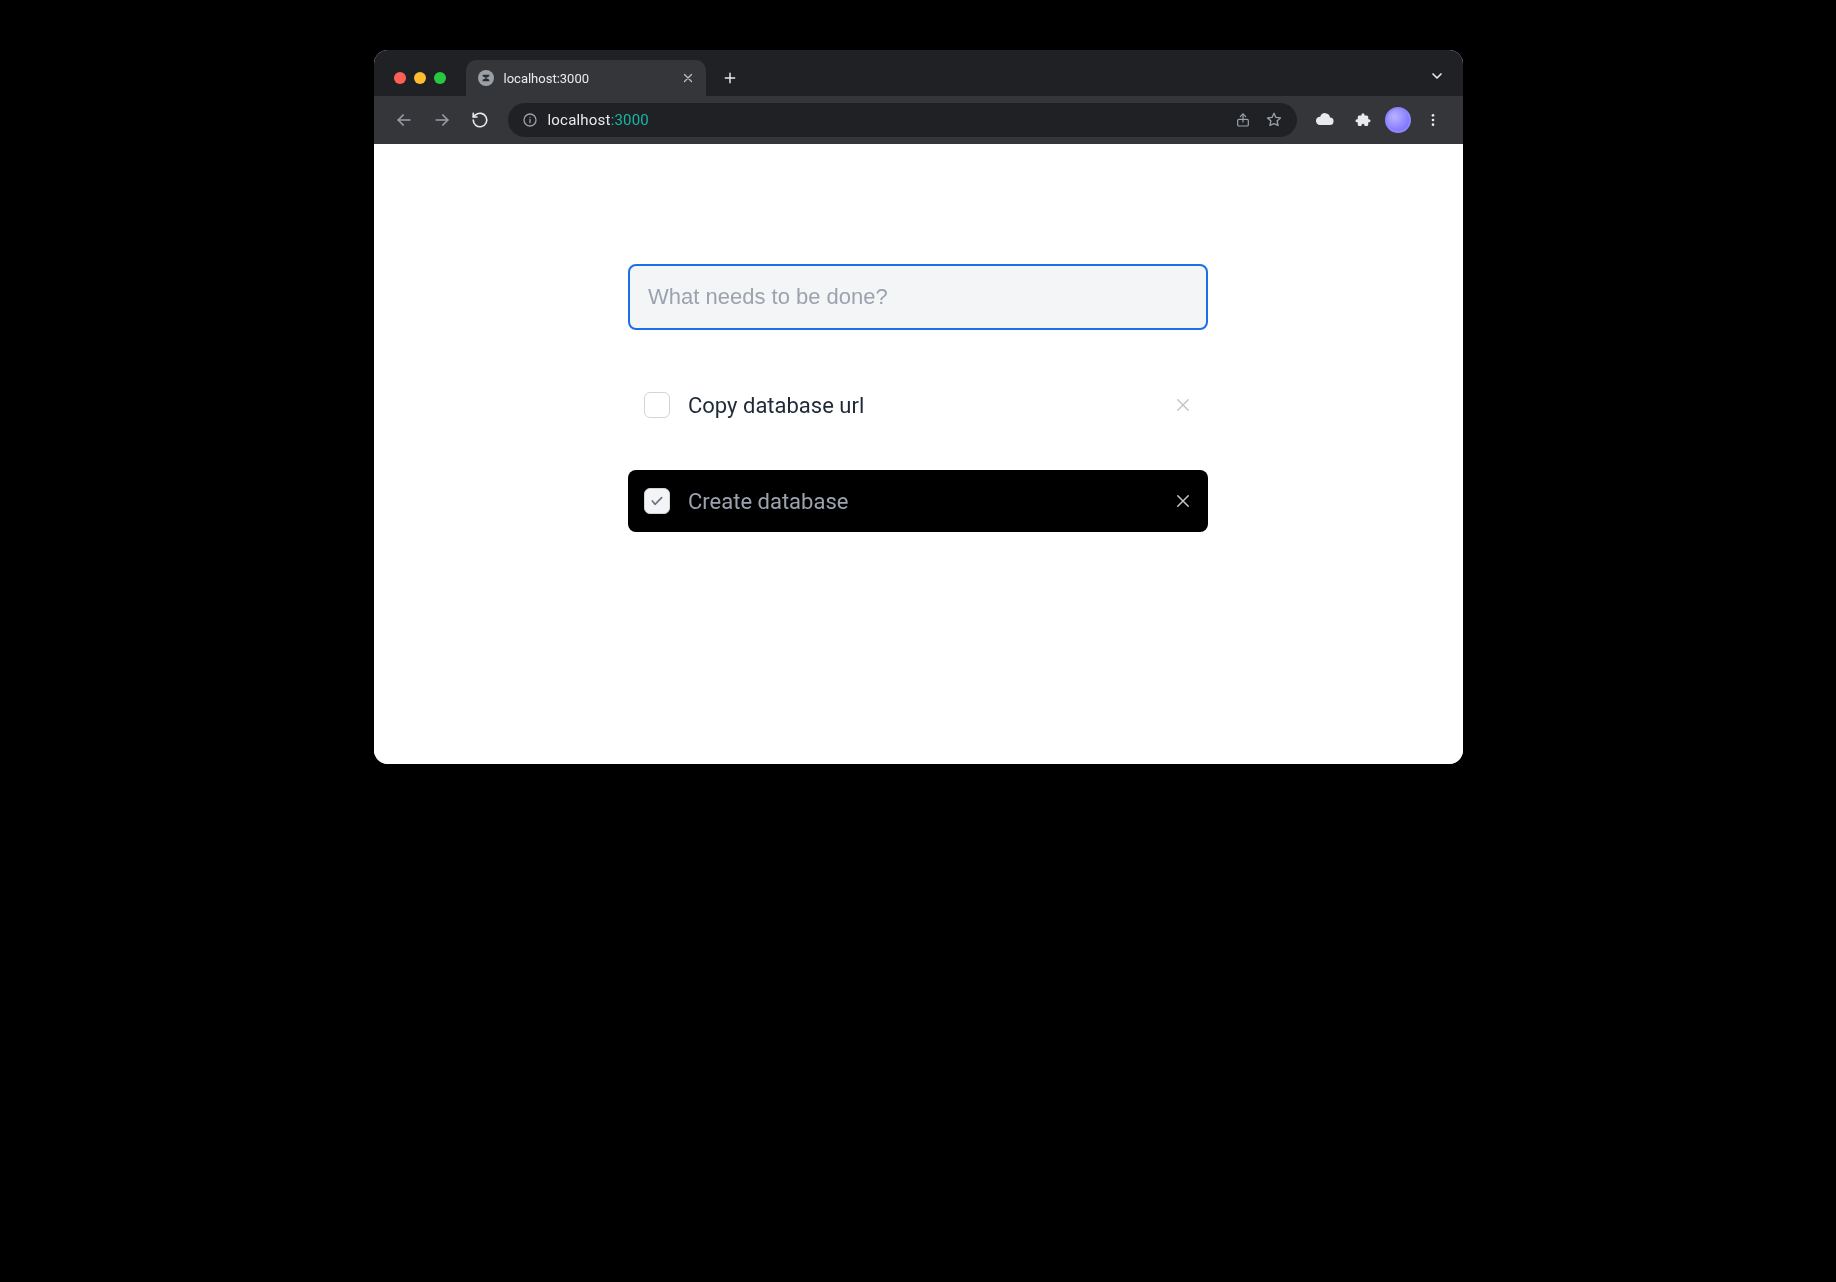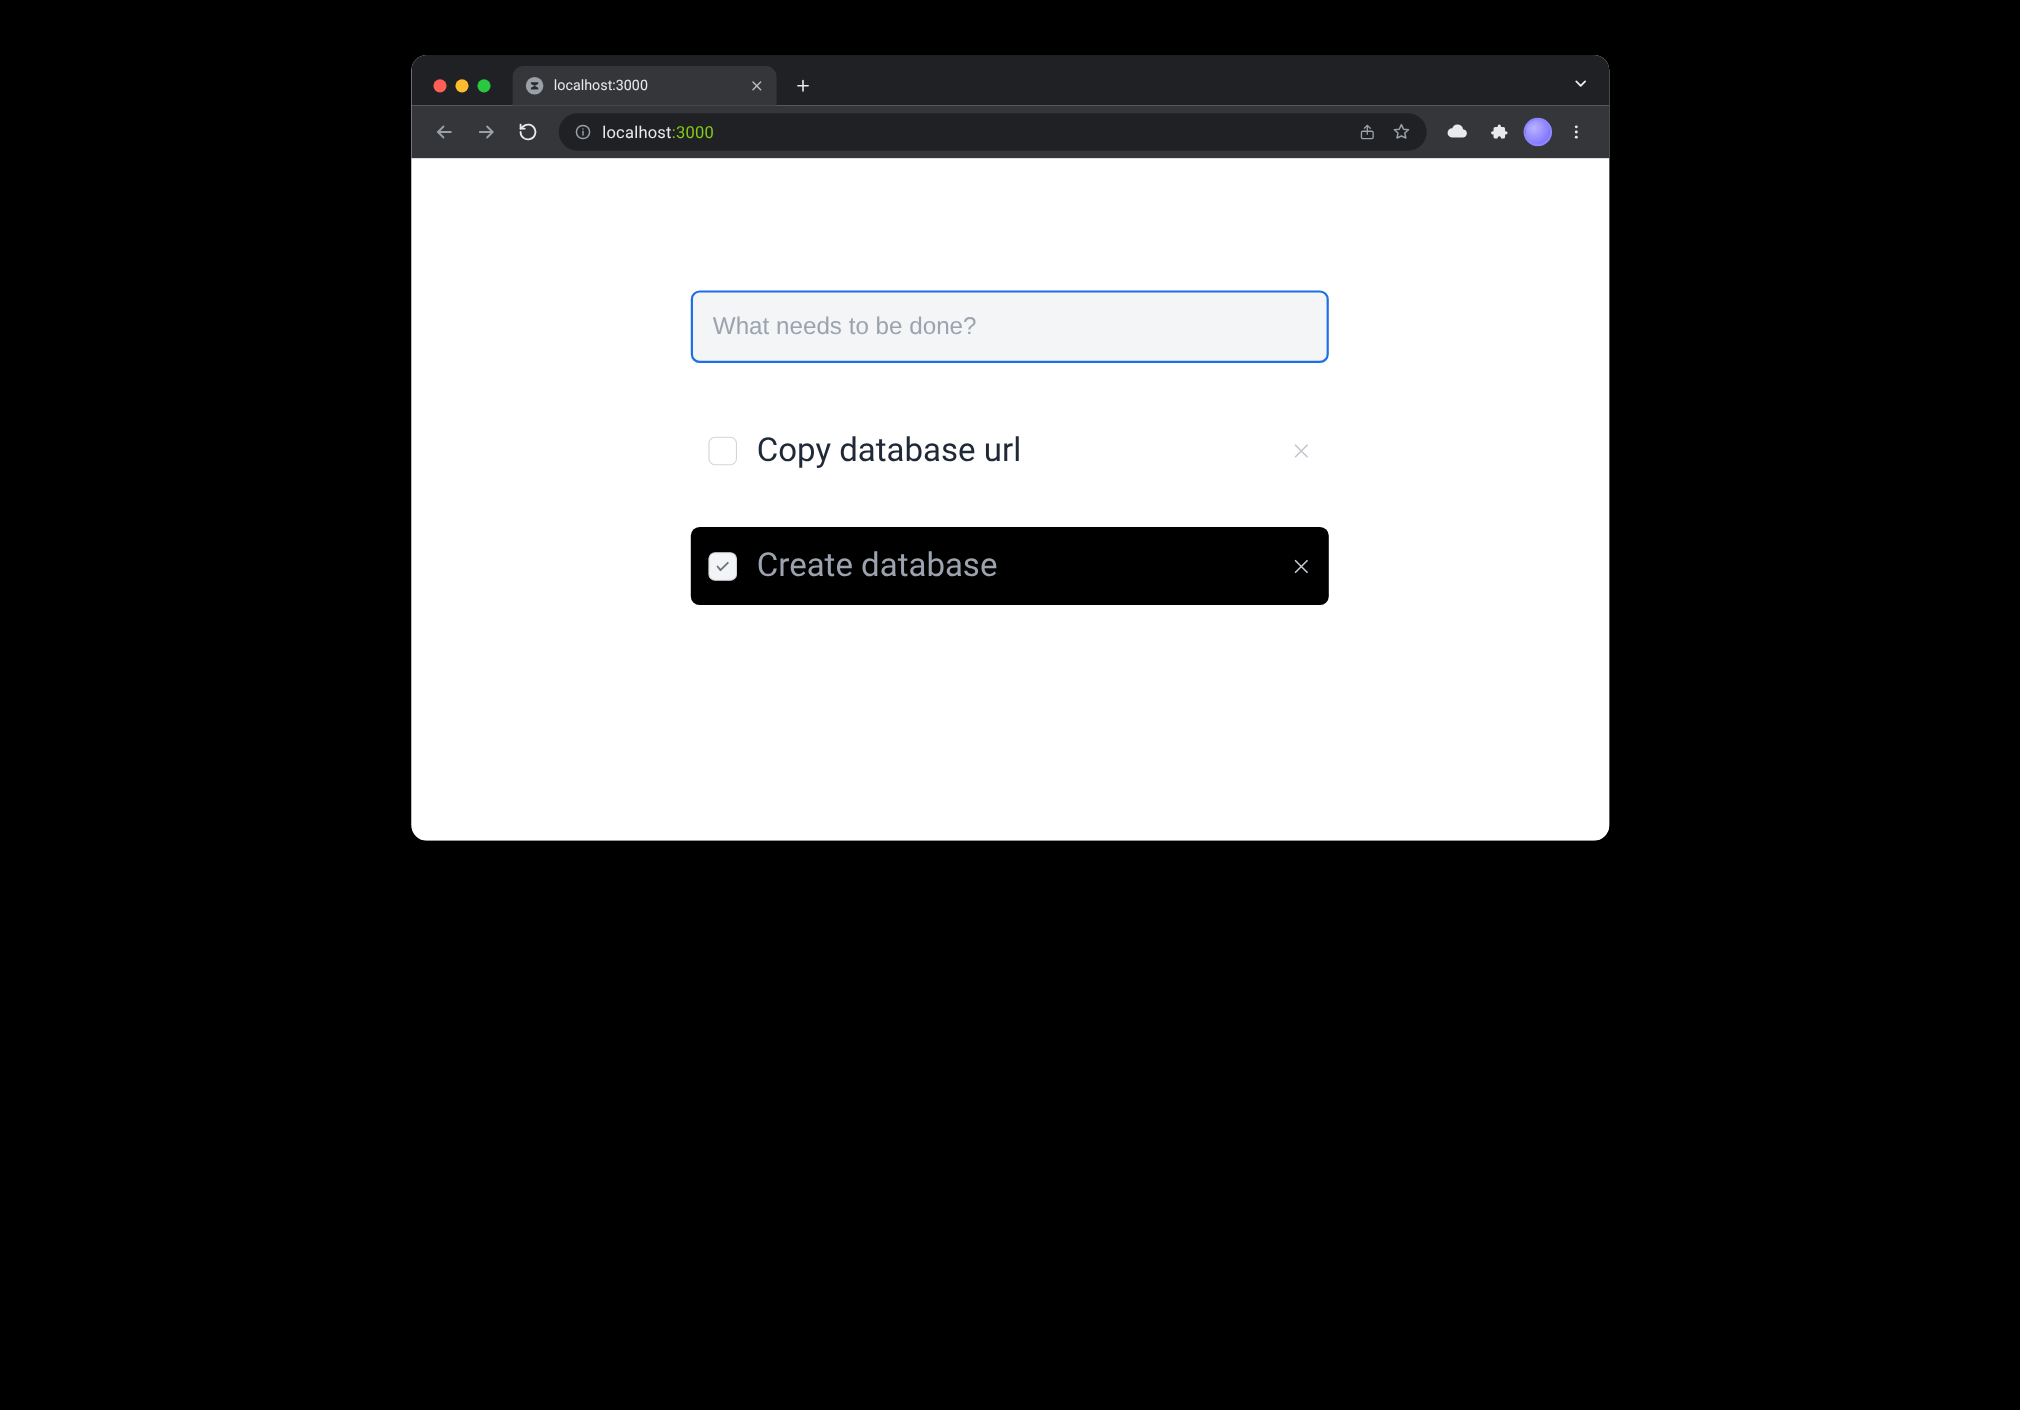--- a/index.html
+++ b/index.html
@@ -93,21 +93,21 @@
     border-radius:17px;
     display:flex;
     align-items:center;
     padding:0 14px;
     gap:10px;
     color:#e8eaed;
     margin: 0 6px;
   }
   .omnibox .info-icon { color:#9aa0a6; display:flex; }
   .omnibox .url { font-size:15px; letter-spacing:.2px; }
-  .omnibox .url .dim { color:#84cc16; }
+  .omnibox .url .dim { color:#14b8a6; }
   .omnibox .right { margin-left:auto; display:flex; gap:14px; align-items:center; color:#9aa0a6;}
   .toolbar .avatar {
     width:26px;height:26px;border-radius:50%;
     background: radial-gradient(circle at 35% 35%, #b9b3ff 0%, #6f63ff 100%);
     border:2px solid #8e86ff;
   }
   
   .viewport {
     background:#fff;
     min-height: 620px;
@@ -128,21 +128,21 @@
     outline:none;
   }
   .todo-input::placeholder { color:#9ca3af; }
   .todo-list { margin-top: 44px; display:flex; flex-direction:column; gap:34px; }
   .todo-item {
     display:flex;
     align-items:center;
     gap:18px;
     padding: 18px 16px;
     border-radius:8px;
-    font-size:30px;
+    font-size:22px;
     color:#1f2937;
   }
   .todo-item.completed {
     background:#000000;
     color:#9ca3af;
   }
   .checkbox {
     width:26px;height:26px;
     border:1px solid #d1d5db;
     border-radius:6px;

